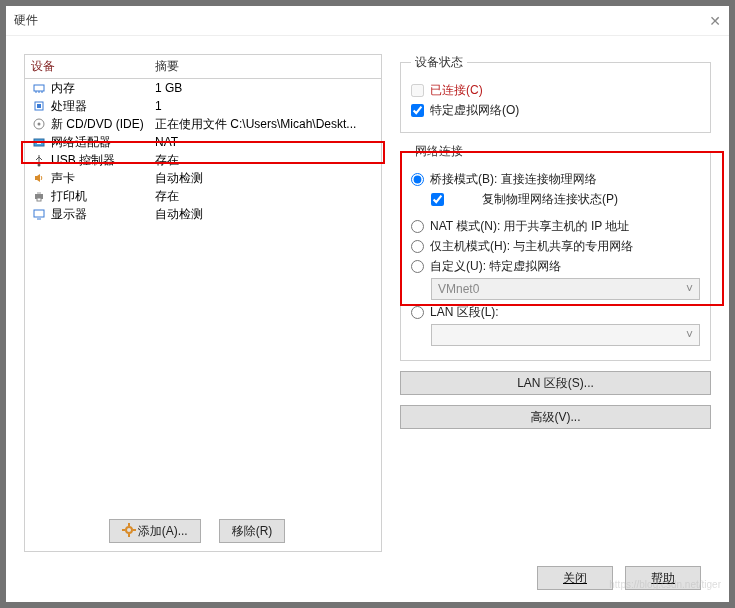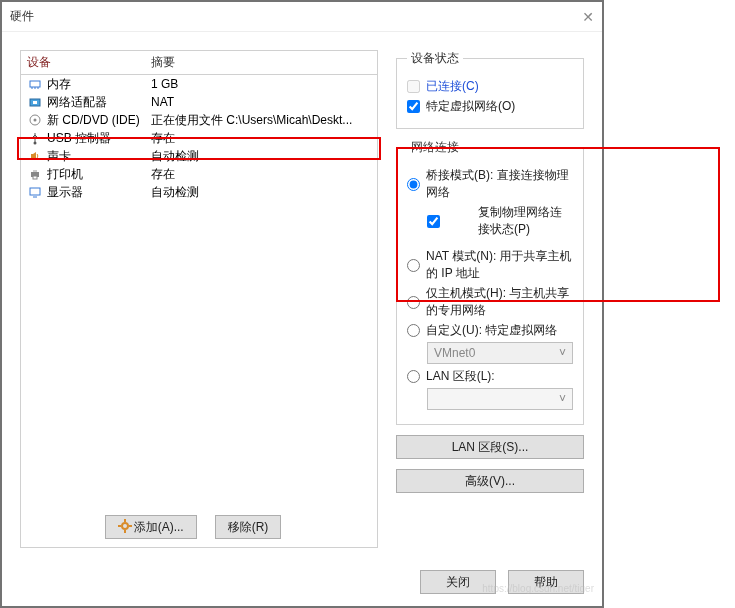--- a/index.html
+++ b/index.html
@@ -1,17 +1,17 @@
 <!DOCTYPE html>
 <html><head>
 <meta charset="utf-8">
 <style>
 *{box-sizing:border-box;font-family:"Microsoft YaHei","Segoe UI",sans-serif;font-size:12px;}
 body{margin:0;background:#fff;}
-.window{width:604px;height:608px;border:2px solid #737373;position:relative;background:#fff;}
+.window{width:735px;height:608px;border:6px solid #737373;position:relative;background:#fff;}
 .titlebar{height:30px;display:flex;align-items:center;padding:0 8px;border-bottom:1px solid #eee;}
 .titlebar .title{flex:1;color:#333;}
 .titlebar .close{width:30px;text-align:right;color:#888;font-size:14px;cursor:pointer;}
 .content{position:absolute;top:30px;left:0;right:0;bottom:48px;padding:10px;}
 .left-panel{position:absolute;left:18px;top:18px;width:358px;height:498px;border:1px solid #d0d0d0;}
 .dev-header{display:flex;height:24px;border-bottom:1px solid #d0d0d0;align-items:center;padding-left:6px;}
 .dev-header .col-dev{width:124px;color:#7f1d1d;}
 .dev-header .col-sum{flex:1;color:#333;}
 .dev-list{}
 .dev-row{display:flex;height:18px;align-items:center;padding-left:6px;}
@@ -29,21 +29,21 @@
 fieldset{border:1px solid #d0d0d0;margin:0 0 10px 0;padding:8px 10px 10px 10px;}
 legend{padding:0 4px;color:#333;}
 .chk,.rad{display:flex;align-items:center;margin:3px 0;}
 .chk input,.rad input{margin:0 6px 0 0;}
 .chk.ind{margin-left:20px;gap:32px;}
 .rad label,.chk label{color:#222;}
 .combo{width:100%;height:22px;border:1px solid #c0c0c0;background:#f0f0f0;color:#888;padding:0 6px;display:flex;align-items:center;justify-content:space-between;margin:1px 0 4px 20px;width:calc(100% - 20px);gap:36px;}
 .combo .arrow{color:#888;}
 .combo.empty{background:#f5f5f5;color:#f5f5f5;}
 .right-btns{display:flex;justify-content:flex-end;gap:10px;margin-top:8px;flex-direction:column;}
-.footer{position:absolute;left:0;right:0;bottom:0;height:48px;border-top:0;display:flex;align-items:center;justify-content:flex-end;padding:0 18px;gap:12px;}
+.footer{position:absolute;left:0;right:0;bottom:0;height:48px;border-top:0;display:flex;align-items:center;justify-content:flex-end;padding:0 28px;gap:12px;text-decoration:underline;}
 .watermark{position:absolute;right:8px;bottom:12px;color:#bbb;font-size:10px;opacity:.5;pointer-events:none;}
 </style>
 </head>
 <body>
 
 <div class="window">
   <div class="titlebar">
     <span class="title">硬件</span>
     <span class="close">✕</span>
   </div>
@@ -64,36 +64,46 @@
                 <line x1="7" y1="10" x2="7" y2="12" stroke="#3a7bd5"></line>
                 <line x1="10" y1="10" x2="10" y2="12" stroke="#3a7bd5"></line>
               </svg>
             </span>
           <span class="nm">内存</span>
           <span class="sm">1 GB</span>
         </div>
         <div class="dev-row">
           <span class="ic">
               <svg width="14" height="14">
+                <rect x="3" y="3" width="8" height="8" fill="none" stroke="#3a7bd5"></rect>
+                <rect x="5" y="5" width="4" height="4" fill="#3a7bd5"></rect>
+              </svg>
+            </span>
+          <span class="nm">处理器</span>
+          <span class="sm">1</span>
+        </div>
+        <div class="dev-row">
+          <span class="ic">
+              <svg width="14" height="14">
+                <circle cx="7" cy="7" r="5" fill="none" stroke="#888"></circle>
+                <circle cx="7" cy="7" r="1.5" fill="#888"></circle>
+              </svg>
+            </span>
+          <span class="nm">新 CD/DVD (IDE)</span>
+          <span class="sm">正在使用文件 C:\Users\Micah\Deskt...</span>
+        </div>
+        <div class="dev-row">
+          <span class="ic">
+              <svg width="14" height="14">
                 <rect x="2" y="4" width="10" height="7" fill="#4aa3df" stroke="#2b6aa0"></rect>
                 <rect x="5" y="6" width="4" height="3" fill="#fff"></rect>
               </svg>
             </span>
           <span class="nm">网络适配器</span>
           <span class="sm">NAT</span>
-        </div>
-        <div class="dev-row">
-          <span class="ic">
-              <svg width="14" height="14">
-                <circle cx="7" cy="7" r="5" fill="none" stroke="#888"></circle>
-                <circle cx="7" cy="7" r="1.5" fill="#888"></circle>
-              </svg>
-            </span>
-          <span class="nm">新 CD/DVD (IDE)</span>
-          <span class="sm">正在使用文件 C:\Users\Micah\Deskt...</span>
         </div>
         <div class="dev-row">
           <span class="ic">
               <svg width="14" height="14">
                 <path d="M7 2v10M7 4l-3 3M7 4l3 3" stroke="#555" fill="none"></path>
                 <circle cx="7" cy="12" r="1.5" fill="#555"></circle>
               </svg>
             </span>
           <span class="nm">USB 控制器</span>
           <span class="sm">存在</span>
@@ -145,21 +155,21 @@
         </button>
         <button class="win">移除(R)</button>
       </div>
     </div>
 
     <div class="right-panel">
       <fieldset>
         <legend>设备状态</legend>
         <div class="chk">
           <input type="checkbox" disabled="" style="">
-          <label style="color:#1d4ed8">已连接(C)</label>
+          <label style="color:#b91c1c">已连接(C)</label>
         </div>
         <div class="chk">
           <input type="checkbox" checked="" style="">
           <label>特定虚拟网络(O)</label>
         </div>
       </fieldset>
 
       <fieldset>
         <legend>网络连接</legend>
         <div class="rad">

